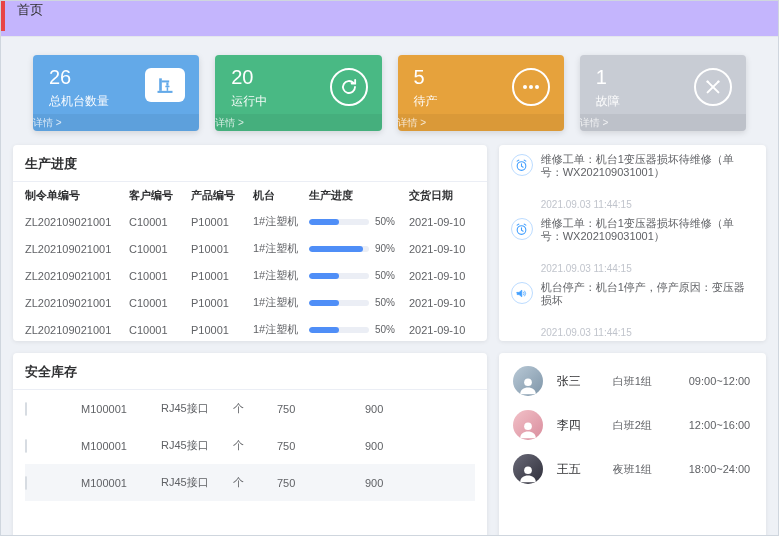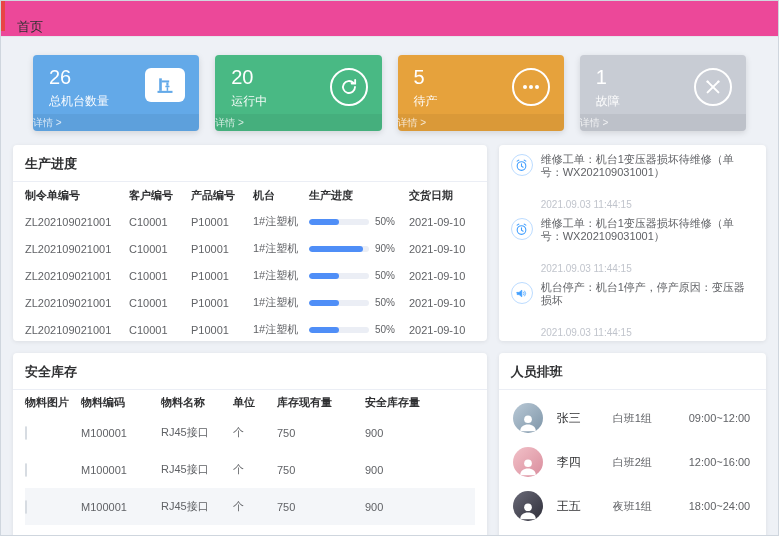--- a/index.html
+++ b/index.html
@@ -8,23 +8,23 @@
     font-family:"Liberation Sans","DejaVu Sans",sans-serif;
     background:#eef1f6;
     position:relative;
     overflow:hidden;
     border:1px solid #cfd6de;
   }
   
   .page-header {
     position:relative;
     height:36px;
-    background:#ec4899;
+    background:#c4b5fd;
     border-bottom:1px solid #e4e7ed;
-    display:flex; align-items:flex-end;
+    display:flex; align-items:flex-start;
     padding-left:16px;
   }
   .tab-accent { position:absolute; left:0; top:0; width:4px; height:30px; background:#e84545; }
   .page-title { font-size:13px; color:#303133; cursor:pointer; }
 
   .content { padding:18px 12px 0 12px; }
 
   
   .cards { display:flex; gap:16px; padding:0 20px; margin-bottom:14px; }
   .card {
@@ -348,28 +348,20 @@
 
       </div>
     </div>
   </div>
 
   <div class="grid-row">
 
     <div class="panel p-left h-bot">
       <div class="panel-header">安全库存</div>
       <div class="inv-table">
-        <div class="inv-row head">
-          <span>物料图片</span>
-          <span>物料编码</span>
-          <span>物料名称</span>
-          <span>单位</span>
-          <span>库存现有量</span>
-          <span>安全库存量</span>
-        </div>
         <div class="inv-body">
           <div class="inv-row">
             <span><span class="thumb thumb-1"></span></span>
             <span>M100001</span>
             <span>RJ45接口</span>
             <span>个</span>
             <span>750</span>
             <span>900</span>
           </div>
           <div class="inv-row">
@@ -386,21 +378,20 @@
             <span>RJ45接口</span>
             <span>个</span>
             <span>750</span>
             <span>900</span>
           </div>
         </div>
       </div>
     </div>
 
     <div class="panel p-right h-bot">
-      <div class="panel-header">人员排班</div>
       <div class="sched-list">
 
         <div class="sched-row">
           <span class="avatar avatar-1">
             <svg viewBox="0 0 24 24">
                 <circle cx="12" cy="9" r="4.2" fill="#fff"></circle>
                 <path d="M3.5 22c0-4.8 3.8-7.2 8.5-7.2s8.5 2.4 8.5 7.2" fill="#fff"></path>
               </svg>
           </span>
           <span class="sched-name">张三</span>

